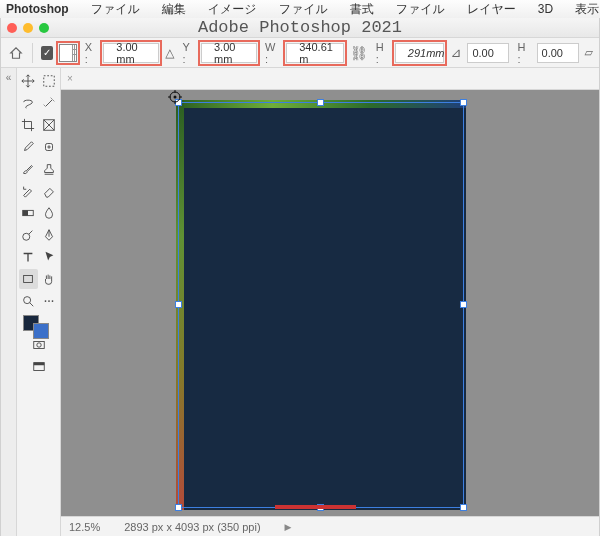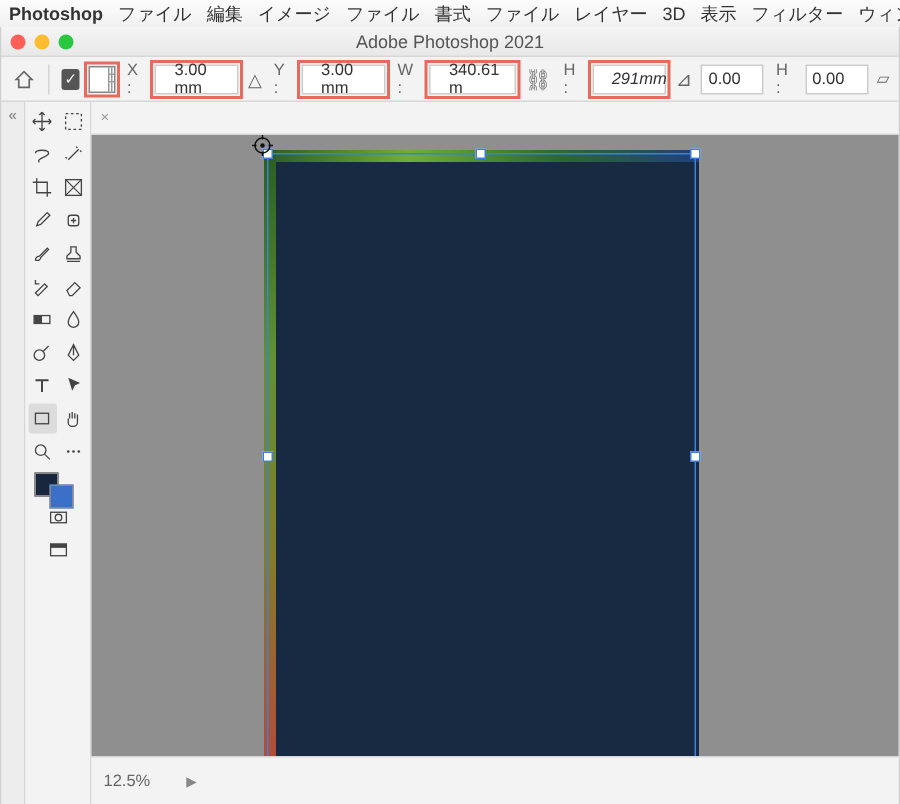--- a/index.html
+++ b/index.html
@@ -1,31 +1,31 @@
 <!DOCTYPE html>
 <html><head>
 <meta charset="utf-8">
 <style>
   * { box-sizing: border-box; margin: 0; padding: 0; font-family: -apple-system, "Helvetica Neue", Arial, sans-serif; }
   body { background: #fff; width: 600px; height: 536px; overflow: hidden; font-size: 11px; color: #333; }
 
   
-  .menubar { height: 18px; background: linear-gradient(#fdfdfd,#f0f0f0); display: flex; align-items: center; padding: 0 6px; gap: 10px; font-size: 12px; }
+  .menubar { height: 18px; background: linear-gradient(#fdfdfd,#f0f0f0); display: flex; align-items: center; padding: 0 6px; gap: 22px; font-size: 12px; }
   .menubar .app { font-weight: 700; }
   .menubar span { white-space: nowrap; }
 
   
   .window { border: 1px solid #d0d0d0; border-top: none; background: #eee; }
   .titlebar { height: 20px; display: flex; align-items: center; padding: 0 6px; background: linear-gradient(#f5f5f5,#e8e8e8); border-bottom: 1px solid #d7d7d7; position: relative; }
   .traffic { display: flex; gap: 6px; }
   .traffic div { width: 10px; height: 10px; border-radius: 50%; }
   .tl-red { background: #ff5f57; }
   .tl-yellow { background: #febc2e; }
   .tl-green { background: #28c840; }
-  .titlebar .title { position: absolute; left: 0; right: 0; text-align: center; font-size: 12px; color: #555; pointer-events: none; }
+  .titlebar .title { position: absolute; left: 0; right: 0; text-align: center; font-size: 17px; color: #555; pointer-events: none; font-family: Liberation Mono, monospace; }
 
   
   .options { height: 30px; background: #f3f3f3; border-bottom: 1px solid #d7d7d7; display: flex; align-items: center; padding: 0 6px; gap: 6px; font-size: 11px; color: #555; }
   .opt-icon { width: 20px; height: 20px; display: flex; align-items: center; justify-content: center; border-radius: 2px; }
   .opt-icon svg { width: 14px; height: 14px; }
   .vert-sep { width: 1px; height: 20px; background: #d4d4d4; margin: 0 2px; }
   .checkbox { width: 14px; height: 14px; background: #555; border-radius: 2px; display: flex; align-items: center; justify-content: center; color: #fff; font-size: 10px; }
   .refgrid { width: 18px; height: 18px; border: 1px solid #888; display: grid; grid-template-columns: repeat(3,1fr); grid-template-rows: repeat(3,1fr); background: #fff; }
   .refgrid div { border-right: 1px solid #999; border-bottom: 1px solid #999; }
   .refgrid div:nth-child(3n){ border-right:none; }
@@ -67,21 +67,21 @@
   .handle { position: absolute; width: 7px; height: 7px; background: #fff; border: 1px solid #3d7fe0; }
   .h-tl { left:-4px; top:-4px; } .h-tr { right:-4px; top:-4px; }
   .h-bl { left:-4px; bottom:-4px; } .h-br { right:-4px; bottom:-4px; }
   .h-t { left:50%; top:-4px; margin-left:-4px; } .h-b { left:50%; bottom:-4px; margin-left:-4px; }
   .h-l { left:-4px; top:50%; margin-top:-4px; } .h-r { right:-4px; top:50%; margin-top:-4px; }
   .pivot { position: absolute; left: -8px; top: -10px; width: 14px; height: 14px; }
   .pivot svg { width: 14px; height: 14px; }
   .redstrip { position: absolute; left: 34%; bottom: 1px; width: 28%; height: 4px; background: #c33; }
 
   
-  .status { height: 32px; background: #f3f3f3; border-top: 1px solid #d7d7d7; display: flex; align-items: center; padding: 0 8px; gap: 24px; font-size: 11px; color: #666; }
+  .status { height: 20px; background: #f3f3f3; border-top: 1px solid #d7d7d7; display: flex; align-items: center; padding: 0 8px; gap: 24px; font-size: 11px; color: #666; }
   .status .arrow { font-size: 9px; color: #888; }
 </style>
 </head>
 <body>
 
 <div class="menubar">
   <span class="app">Photoshop</span>
   <span>ファイル</span>
   <span>編集</span>
   <span>イメージ</span>
@@ -307,18 +307,19 @@
                 <circle cx="7" cy="7" r="5" fill="none" stroke="#111"></circle>
                 <circle cx="7" cy="7" r="1.5" fill="#111"></circle>
                 <path d="M7 0v3M7 11v3M0 7h3M11 7h3" stroke="#111"></path>
               </svg>
           </div>
           <div class="redstrip"></div>
         </div>
       </div>
       <div class="status">
         <span>12.5%</span>
+        <span>2893 px x 4093 px (350 ppi)</span>
         <span class="arrow">▶</span>
       </div>
     </div>
 
   </div>
 </div>
 
 </body></html>

